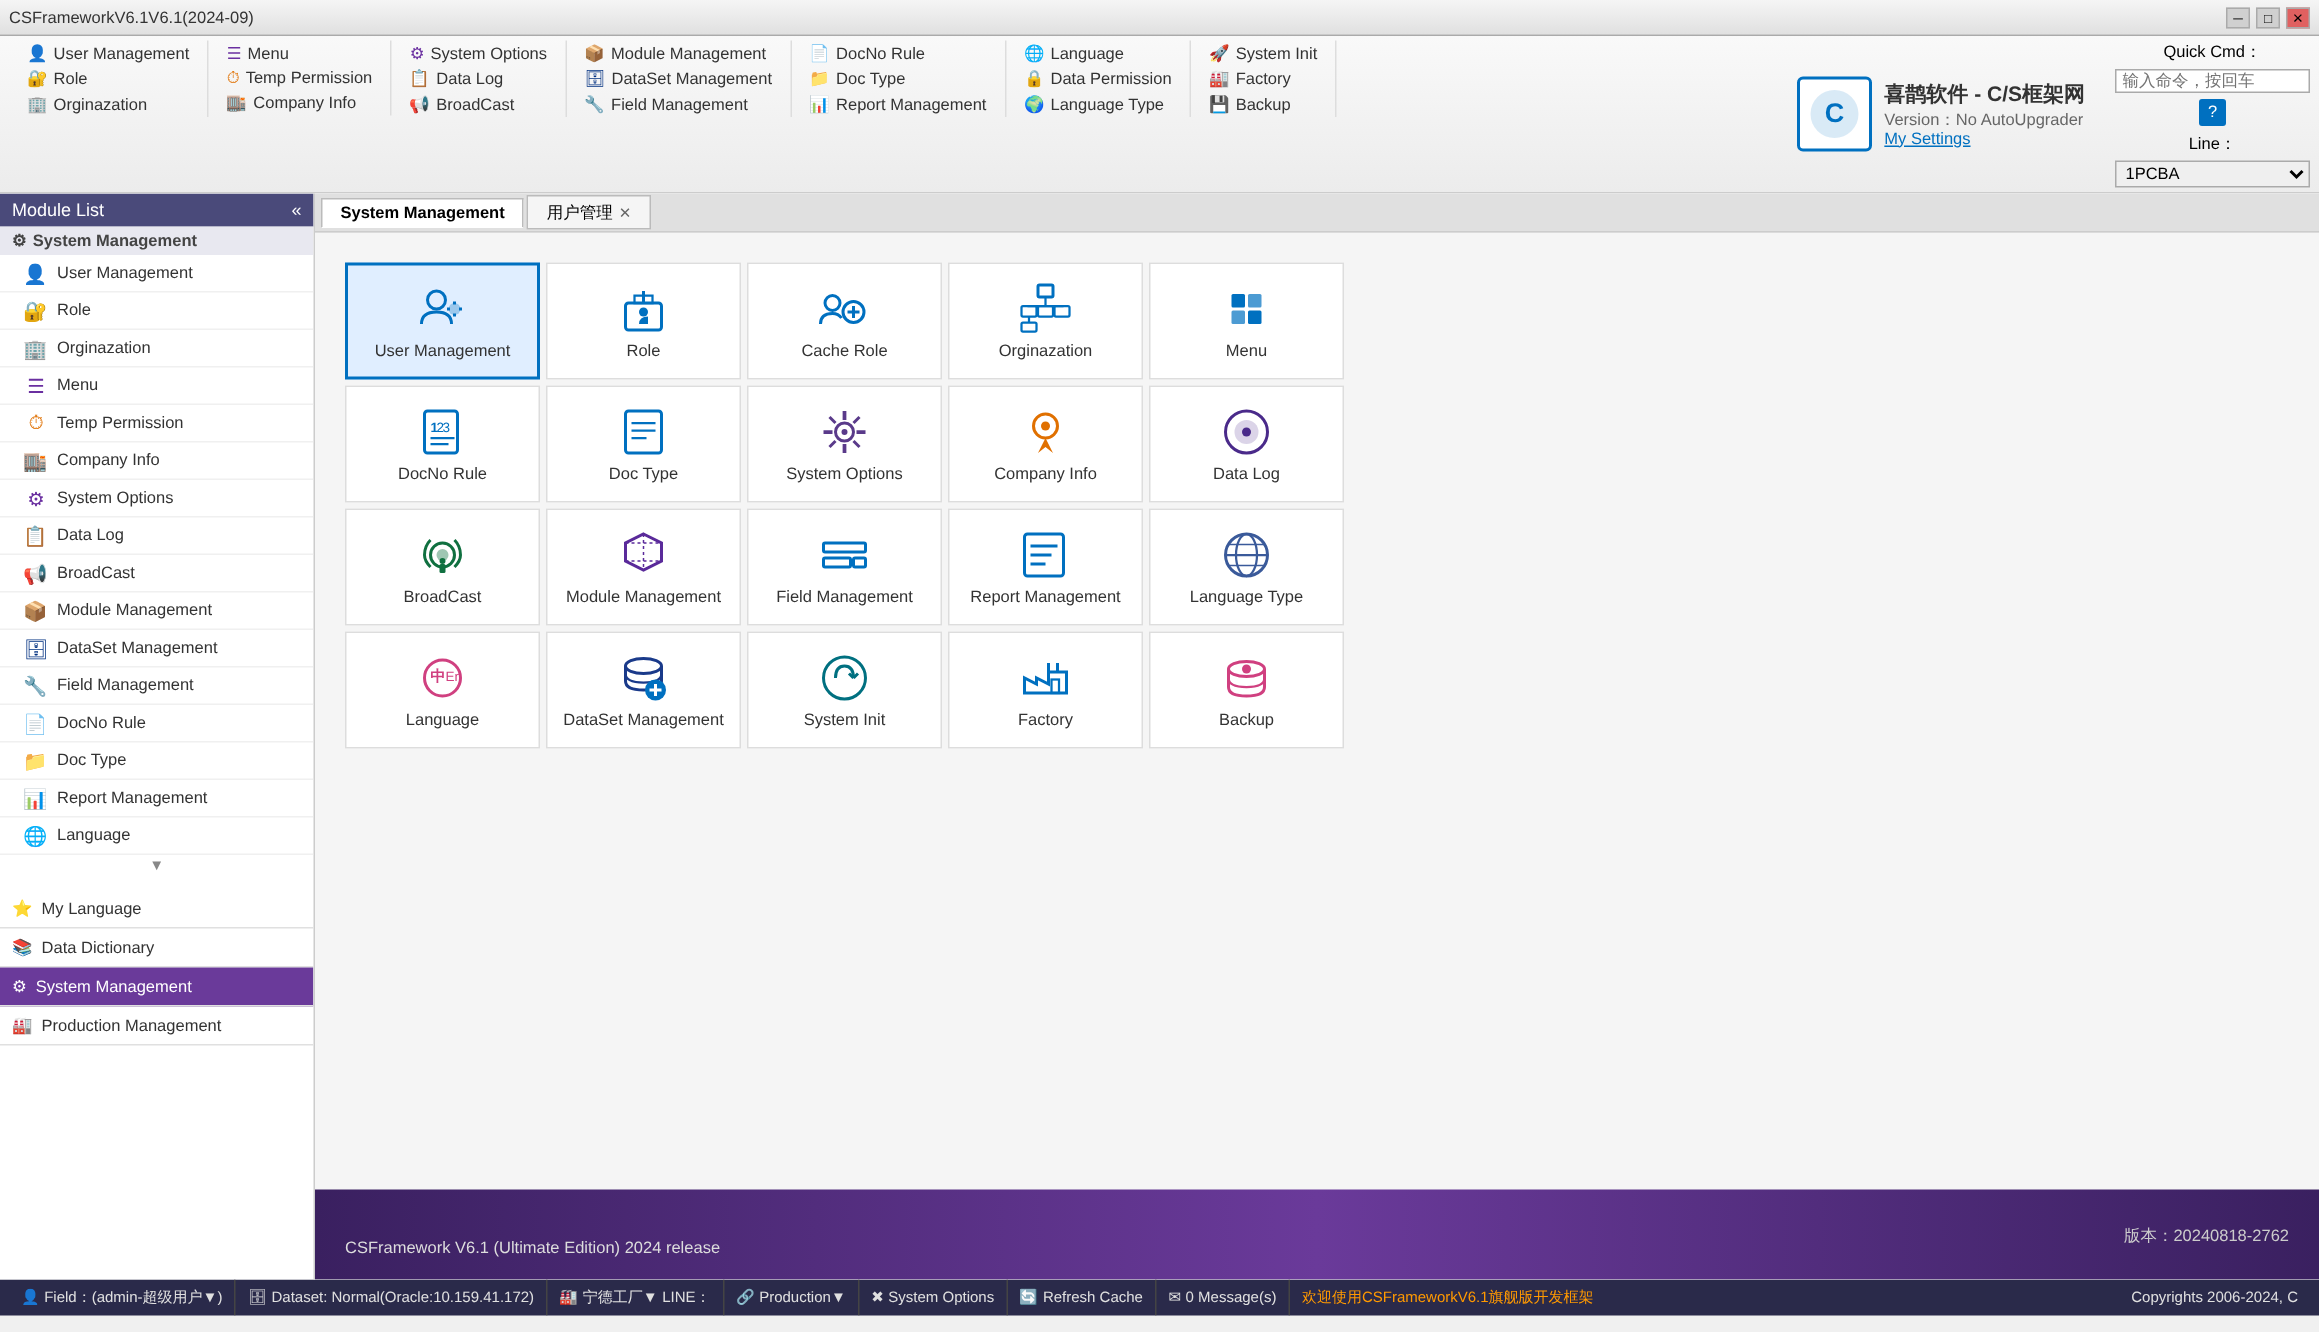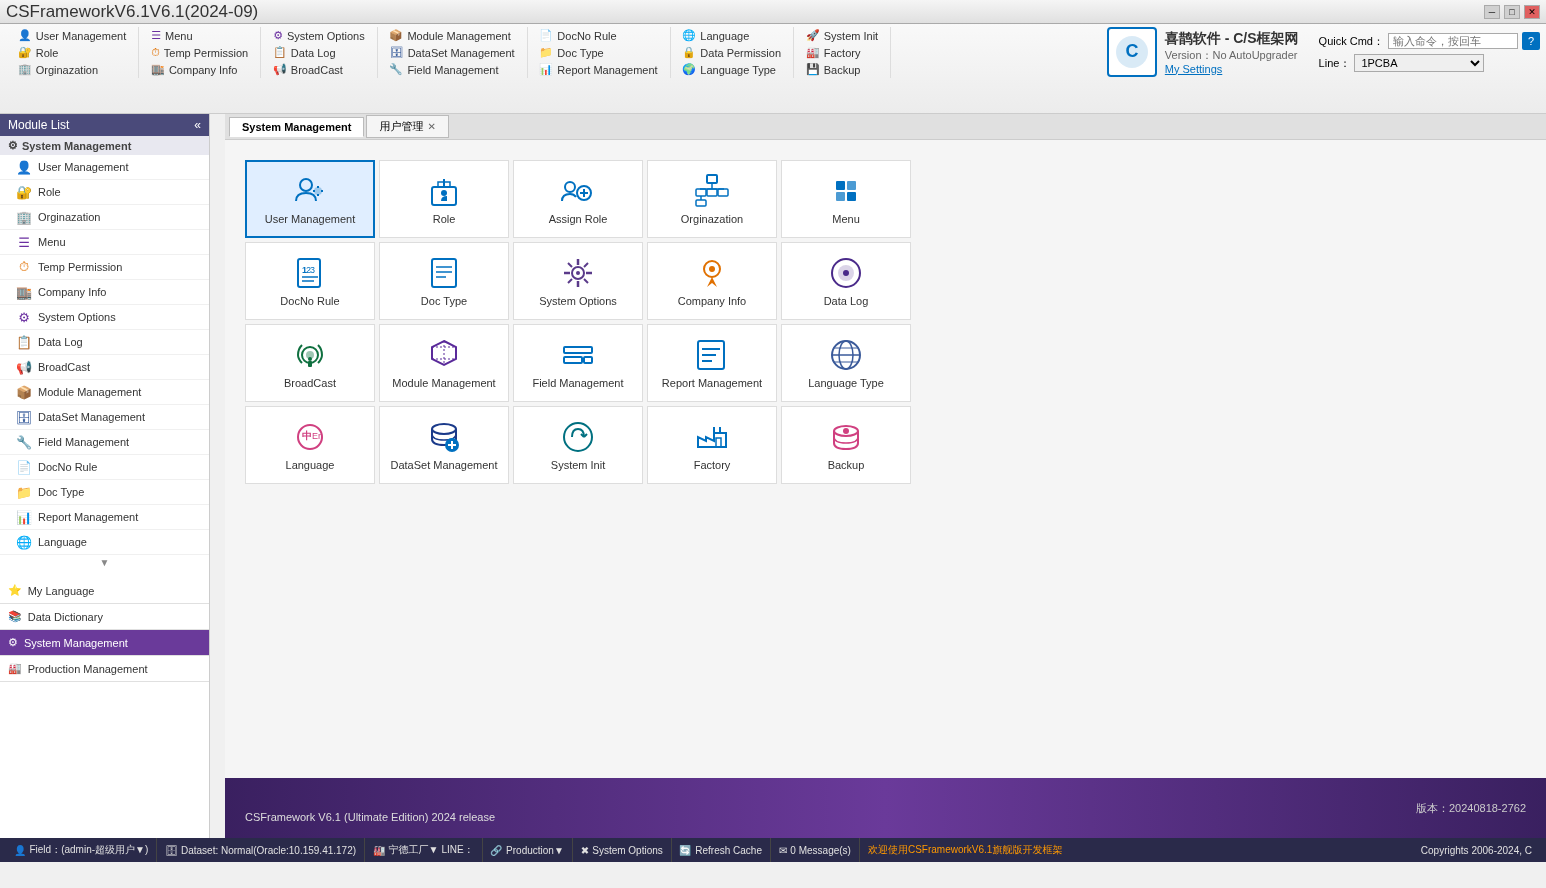--- a/index.html
+++ b/index.html
@@ -76,21 +76,21 @@
     .logo-sub { font-size: 11px; color: #666; }
     .logo-link { color: #0070c0; font-size: 11px; cursor: pointer; text-decoration: underline; }
 
     
     #quickcmd-area {
       display: flex;
       flex-direction: column;
       gap: 4px;
       margin-left: 10px;
     }
-    .cmd-row { display: flex; align-items: center; gap: 4px; font-size: 11px; }
+    .cmd-row { display: flex; align-items: center; gap: 4px; font-size: 11px; flex-direction: column; }
     .cmd-input {
       border: 1px solid #aaa;
       padding: 1px 4px;
       width: 130px;
       font-size: 11px;
     }
     .cmd-select {
       border: 1px solid #aaa;
       padding: 1px 2px;
       width: 130px;
@@ -104,21 +104,20 @@
       border-radius: 2px;
       cursor: pointer;
       font-size: 11px;
       display: flex; align-items: center; justify-content: center;
     }
 
     
     #main-layout {
       display: flex;
       height: calc(888px - 24px - 90px - 26px - 24px);
-      gap: 15px;
     }
 
     
     #sidebar {
       width: 210px;
       background: white;
       border-right: 1px solid #ccc;
       display: flex;
       flex-direction: column;
       overflow: hidden;
@@ -264,21 +263,21 @@
       gap: 3px;
       height: 100%;
     }
     .status-item:last-child { border-right: none; }
     .status-marquee { flex: 1; overflow: hidden; padding: 0 8px; color: #ff9900; font-size: 10px; }
   </style>
 </head>
 <body>
 
 <div id="titlebar">
-  <span style="font-size:17px;color:#333;display:flex;align-items:center;gap:4px;">CSFrameworkV6.1V6.1(2024-09)</span>
+  <span style="font-size:11px;color:#333;display:flex;align-items:center;gap:4px;">CSFrameworkV6.1V6.1(2024-09)</span>
   <div class="winbtns">
     <button class="winbtn">─</button>
     <button class="winbtn">□</button>
     <button class="winbtn" style="background:#e06060;">✕</button>
   </div>
 </div>
 
 <div id="toolbar">
 
   <div class="toolbar-group">
@@ -559,21 +558,21 @@
         </div>
 
         <div class="module-card">
           <svg width="36" height="36" viewBox="0 0 36 36">
             <circle cx="10" cy="14" r="5" fill="none" stroke="#0070c0" stroke-width="2"></circle>
             <path d="M2 28 Q2 21 10 21 Q14 21 16 24" fill="none" stroke="#0070c0" stroke-width="2"></path>
             <circle cx="24" cy="20" r="7" fill="none" stroke="#0070c0" stroke-width="2"></circle>
             <line x1="24" y1="16" x2="24" y2="24" stroke="#0070c0" stroke-width="2"></line>
             <line x1="20" y1="20" x2="28" y2="20" stroke="#0070c0" stroke-width="2"></line>
           </svg>
-          <span class="module-card-label">Assign Role</span>
+          <span class="module-card-label">Cache Role</span>
         </div>
 
         <div class="module-card">
           <svg width="36" height="36" viewBox="0 0 36 36">
             <rect x="13" y="2" width="10" height="8" rx="1" fill="none" stroke="#0070c0" stroke-width="2"></rect>
             <line x1="18" y1="10" x2="18" y2="16" stroke="#0070c0" stroke-width="1.5"></line>
             <line x1="6" y1="16" x2="30" y2="16" stroke="#0070c0" stroke-width="1.5"></line>
             <rect x="2" y="16" width="10" height="7" rx="1" fill="none" stroke="#0070c0" stroke-width="1.5"></rect>
             <rect x="13" y="16" width="10" height="7" rx="1" fill="none" stroke="#0070c0" stroke-width="1.5"></rect>
             <rect x="24" y="16" width="10" height="7" rx="1" fill="none" stroke="#0070c0" stroke-width="1.5"></rect>

